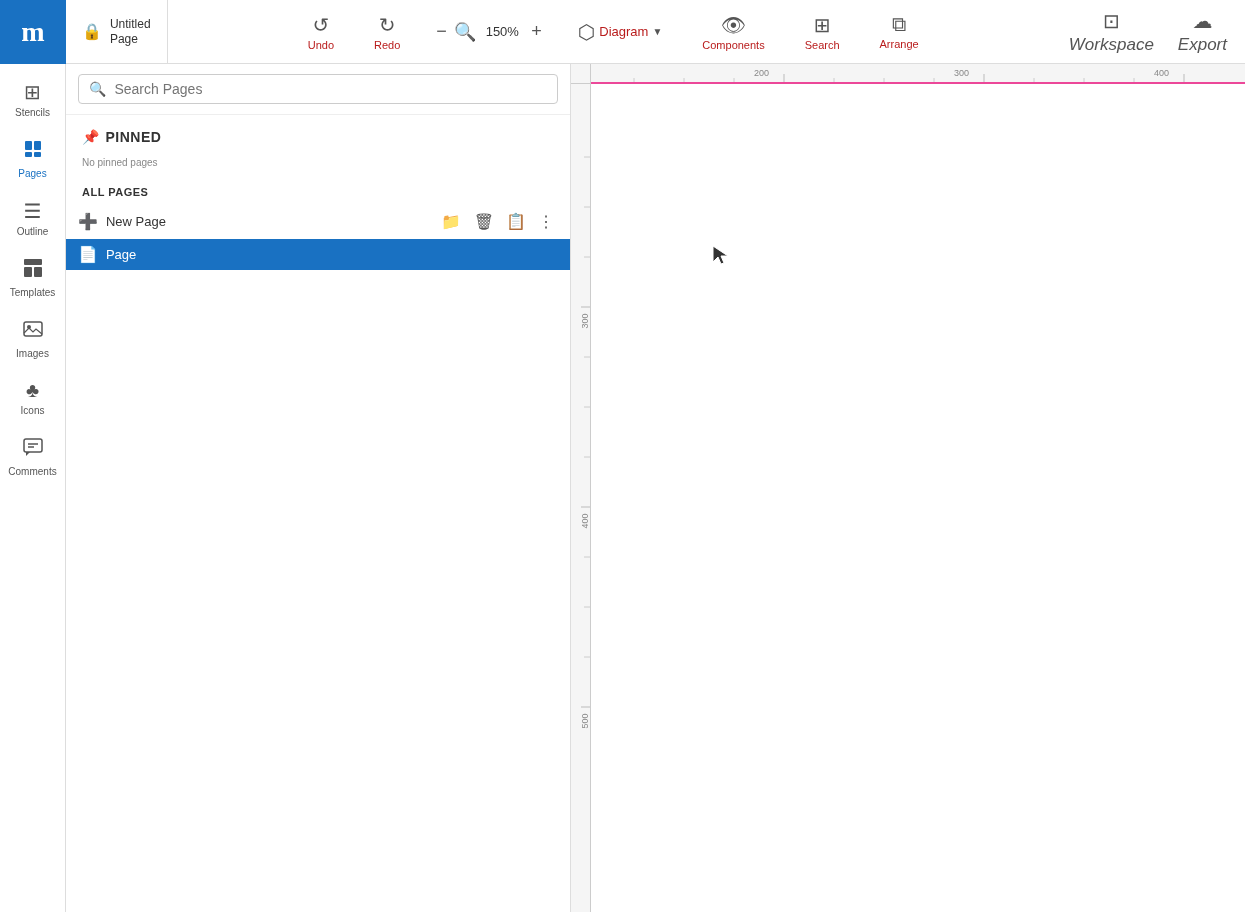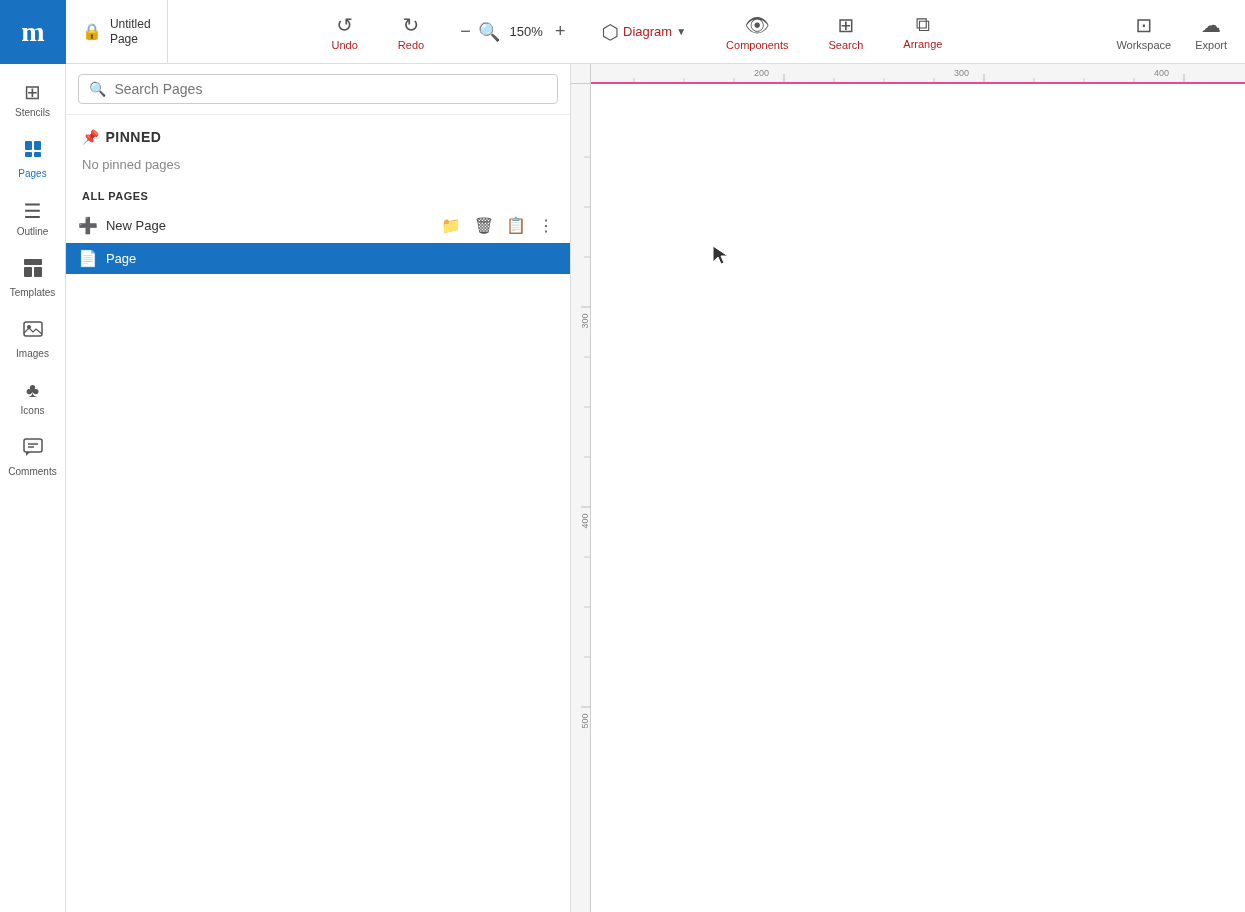--- a/index.html
+++ b/index.html
@@ -95,21 +95,21 @@
     .topbar-right .right-action {
       display: flex;
       flex-direction: column;
       align-items: center;
       gap: 2px;
       cursor: pointer;
       padding: 4px 10px;
       border-radius: 4px;
     }
     .topbar-right .right-action .action-icon { font-size: 20px; color: #555; }
-    .topbar-right .right-action .action-label { font-size: 11px; color: #555; }
+    .topbar-right .right-action .action-label { font-size: 17px; color: #555; font-style: italic; }
 
     
     .main-area {
       display: flex;
       flex: 1;
       overflow: hidden;
     }
 
     
     .sidebar-icons {
@@ -179,21 +179,21 @@
     .section-header {
       display: flex;
       align-items: center;
       gap: 6px;
       padding: 6px 16px;
     }
     .section-header .pin-icon { color: #1971c2; font-size: 14px; }
     .section-header .section-title { font-size: 14px; font-weight: 700; color: #333; letter-spacing: 0.5px; }
     .no-pinned {
       padding: 6px 16px 12px;
-      font-size: 13px;
+      font-size: 10px;
       color: #888;
     }
     .all-pages-header {
       padding: 6px 16px;
       font-size: 11px;
       font-weight: 700;
       color: #333;
       letter-spacing: 0.5px;
     }
     .page-item {

